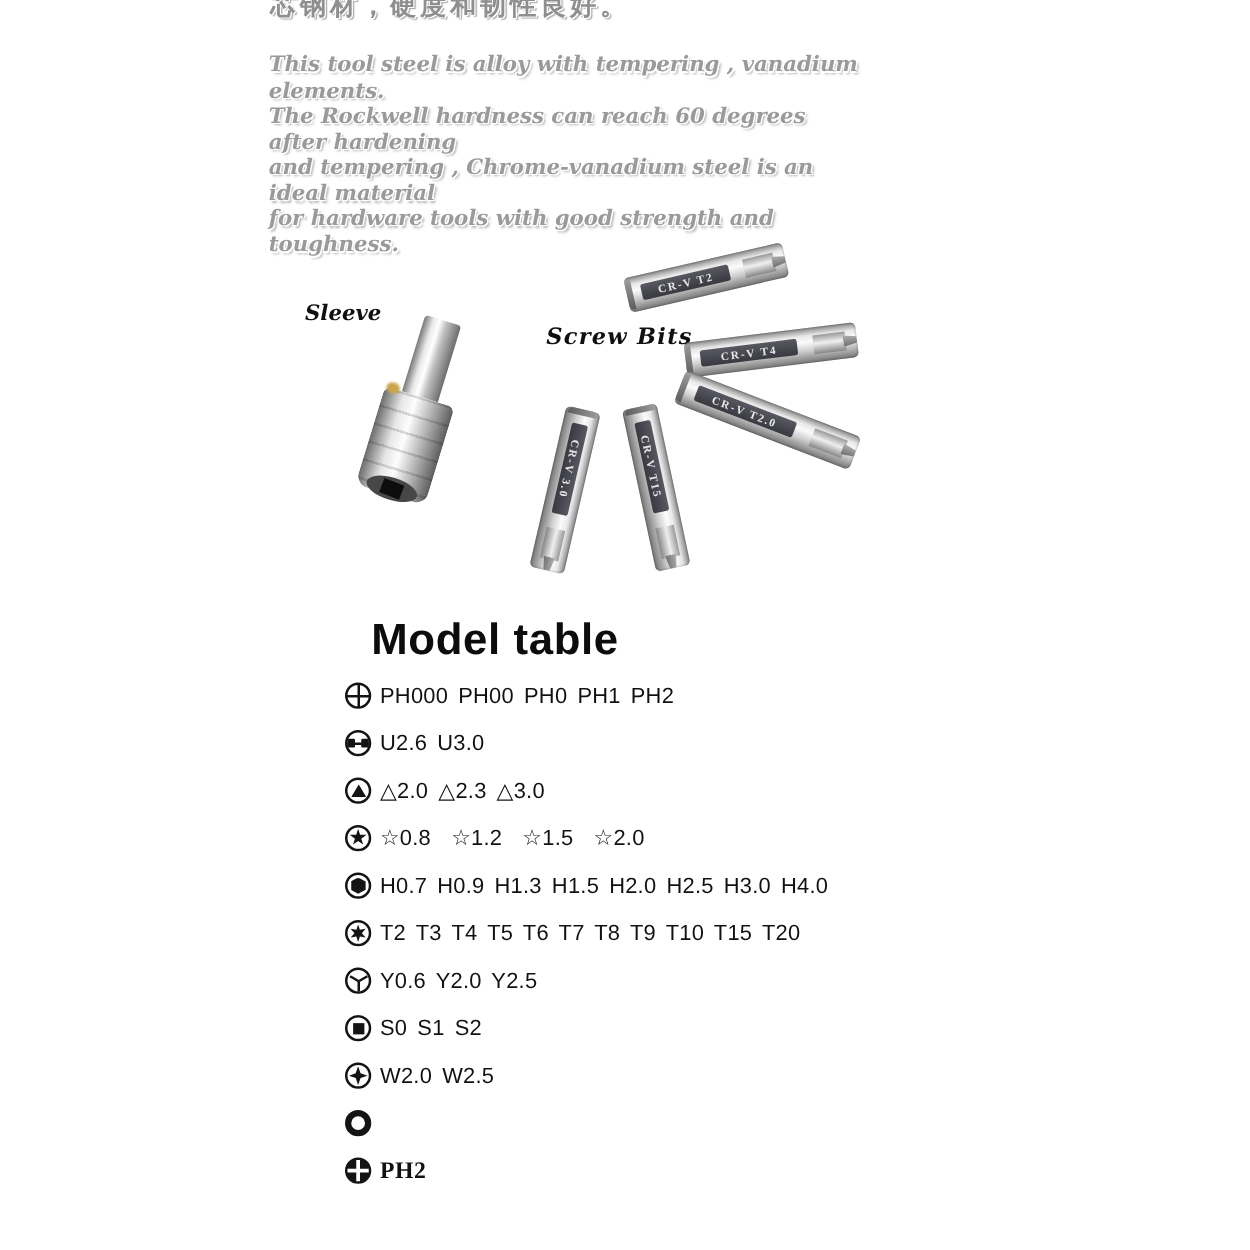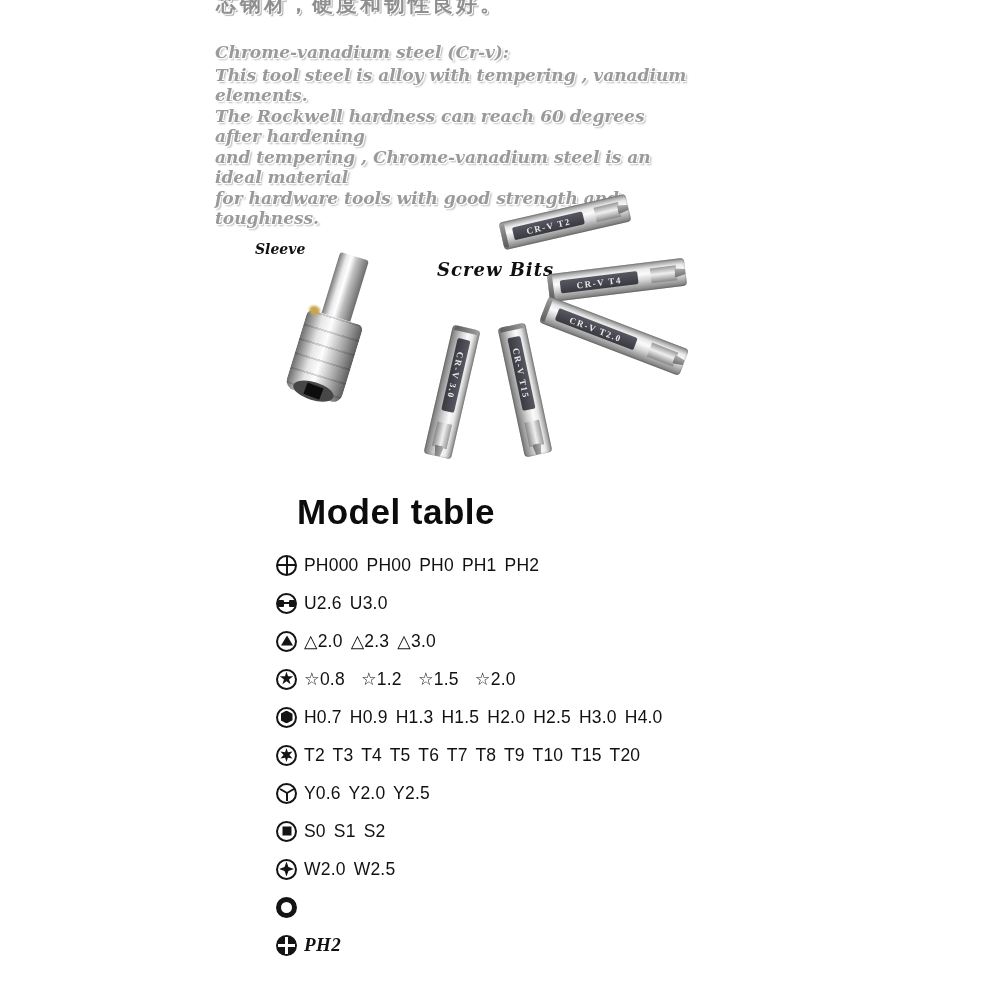--- a/index.html
+++ b/index.html
@@ -13,21 +13,21 @@
   .steel{position:absolute;left:215px;top:42px;width:480px;
          font-family:"DejaVu Serif",serif;font-style:italic;font-weight:bold;
          font-size:17px;line-height:20.5px;color:#9a9a9a;
          text-shadow:-1px -1px 0 #ffffff,1px -1px 0 #ffffff,-1px 1px 0 #ffffff,
                      1px 1px 0 #ffffff,2px 2px 2px rgba(0,0,0,.30);}
   .steel .hd{margin-bottom:2px;}
 
   
   .photo-label{position:absolute;font-family:"DejaVu Serif",serif;font-style:italic;
                font-weight:bold;color:#101010;}
-  .lbl-sleeve{left:255px;top:241px;font-size:14px;}
+  .lbl-sleeve{left:244px;top:241px;font-size:17px;}
   .lbl-bits{left:437px;top:259px;font-size:18px;letter-spacing:1px;}
 
   
   .sleeve{position:absolute;left:290px;top:253px;width:86px;height:148px;
           transform:rotate(17deg);display:flex;flex-direction:column;align-items:center;}
   .sleeve .shaft{width:30px;height:64px;border-radius:3px 3px 0 0;
       background:linear-gradient(90deg,#787878 0%,#e9e9e9 25%,#ffffff 42%,#bdbdbd 62%,#6d6d6d 100%);}
   .sleeve .body{position:relative;width:58px;height:82px;border-radius:6px 6px 10px 10px;
       background:
         repeating-linear-gradient(180deg,rgba(0,0,0,.14) 0 2px,rgba(255,255,255,0) 2px 15px),
@@ -52,23 +52,23 @@
   .bit .neck{position:absolute;right:9px;top:50%;transform:translateY(-50%);width:19%;height:15px;
        background:linear-gradient(180deg,#999,#efefef 45%,#878787);}
   .bit .tipp{position:absolute;right:0;top:50%;transform:translateY(-50%);width:11px;height:9px;
        background:linear-gradient(180deg,#b0b0b0,#6f6f6f);
        clip-path:polygon(0 0,100% 22%,100% 78%,0 100%);}
 
   
   .mt-title{position:absolute;left:297px;top:492px;font-size:35px;font-weight:bold;
             letter-spacing:.5px;color:#0c0c0c;}
   .rows{position:absolute;left:276px;top:546px;}
-  .row{display:flex;align-items:center;height:38px;gap:7px;}
+  .row{display:flex;align-items:flex-start;height:38px;gap:7px;}
   .lbl{font-size:17.5px;letter-spacing:.2px;word-spacing:3px;white-space:pre;color:#111;}
-  .lbl-bold{font-family:"Liberation Serif",serif;font-weight:bold;font-size:19px;letter-spacing:.4px;font-style:italic;}
+  .lbl-bold{font-family:"Liberation Serif",serif;font-weight:bold;font-size:19px;letter-spacing:.4px;}
 
   
   .ic{position:relative;flex:none;width:21px;height:21px;border:2px solid #141414;
       border-radius:50%;box-sizing:border-box;}
   .ic::before,.ic::after{content:"";position:absolute;background:#141414;display:none;}
   .ic i{position:absolute;background:#141414;display:none;}
 
   .ic-ph::before{display:block;left:-1px;right:-1px;top:50%;height:2px;margin-top:-1px;}
   .ic-ph::after{display:block;top:-1px;bottom:-1px;left:50%;width:2px;margin-left:-1px;}
 
@@ -113,21 +113,20 @@
   .ic-ph2::after{display:block;top:0;bottom:0;left:50%;width:3px;margin-left:-1.5px;background:#fff;}
 </style>
 </head>
 <body>
 
 <div class="page">
 
   <div class="cn-line">芯钢材，硬度和韧性良好。</div>
 
   <div class="steel">
-    <div class="hd">Chrome-vanadium steel (Cr-v):</div>
     <div>This tool steel is alloy with tempering , vanadium elements.</div>
     <div>The Rockwell hardness can reach 60 degrees after hardening</div>
     <div>and tempering , Chrome-vanadium steel is an ideal material</div>
     <div>for hardware tools with good strength and toughness.</div>
   </div>
 
   <div class="photo-label lbl-sleeve">Sleeve</div>
   <div class="photo-label lbl-bits">Screw Bits</div>
 
   <div class="sleeve">

